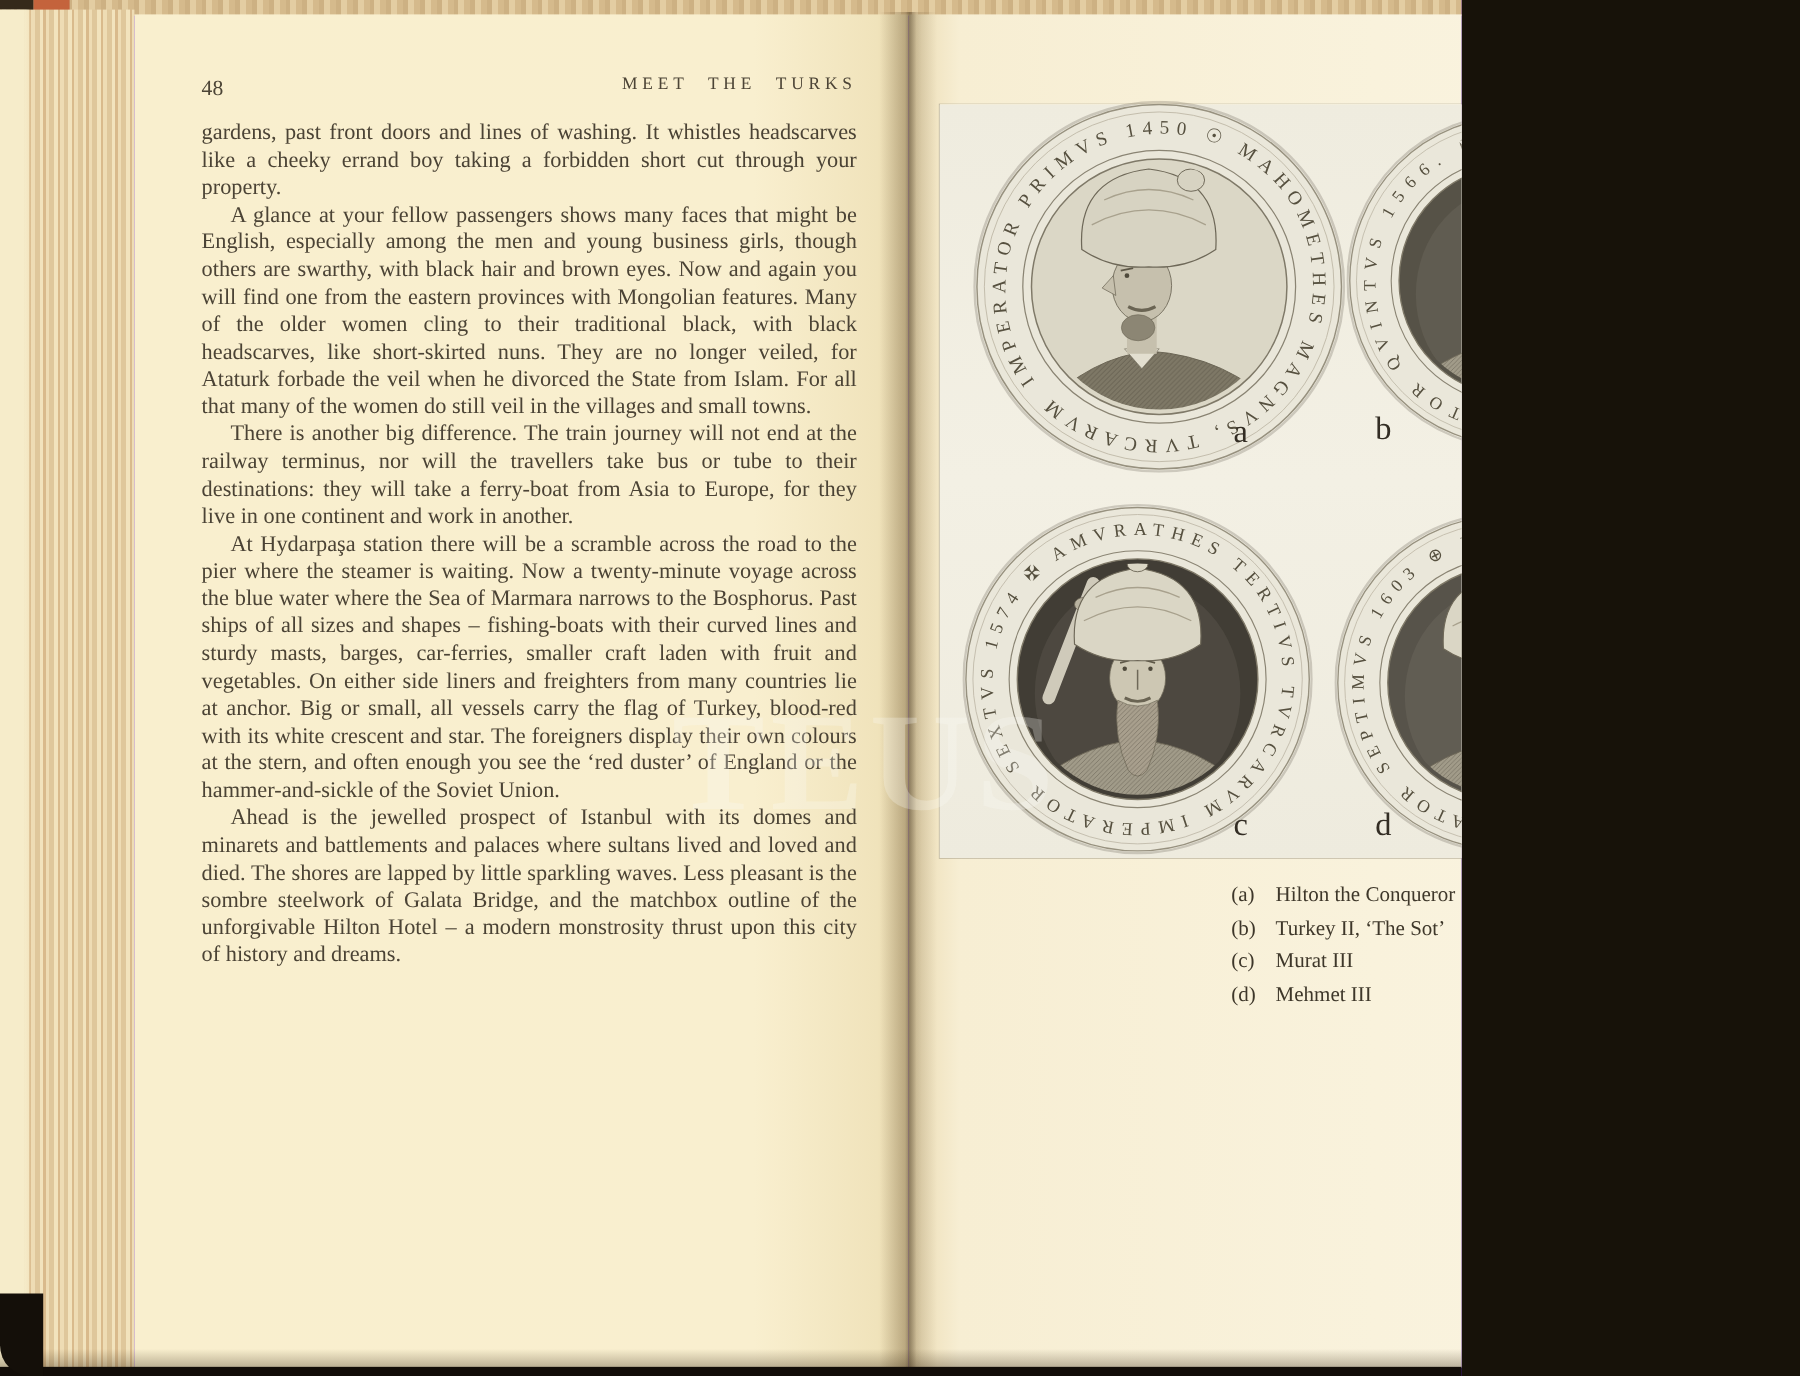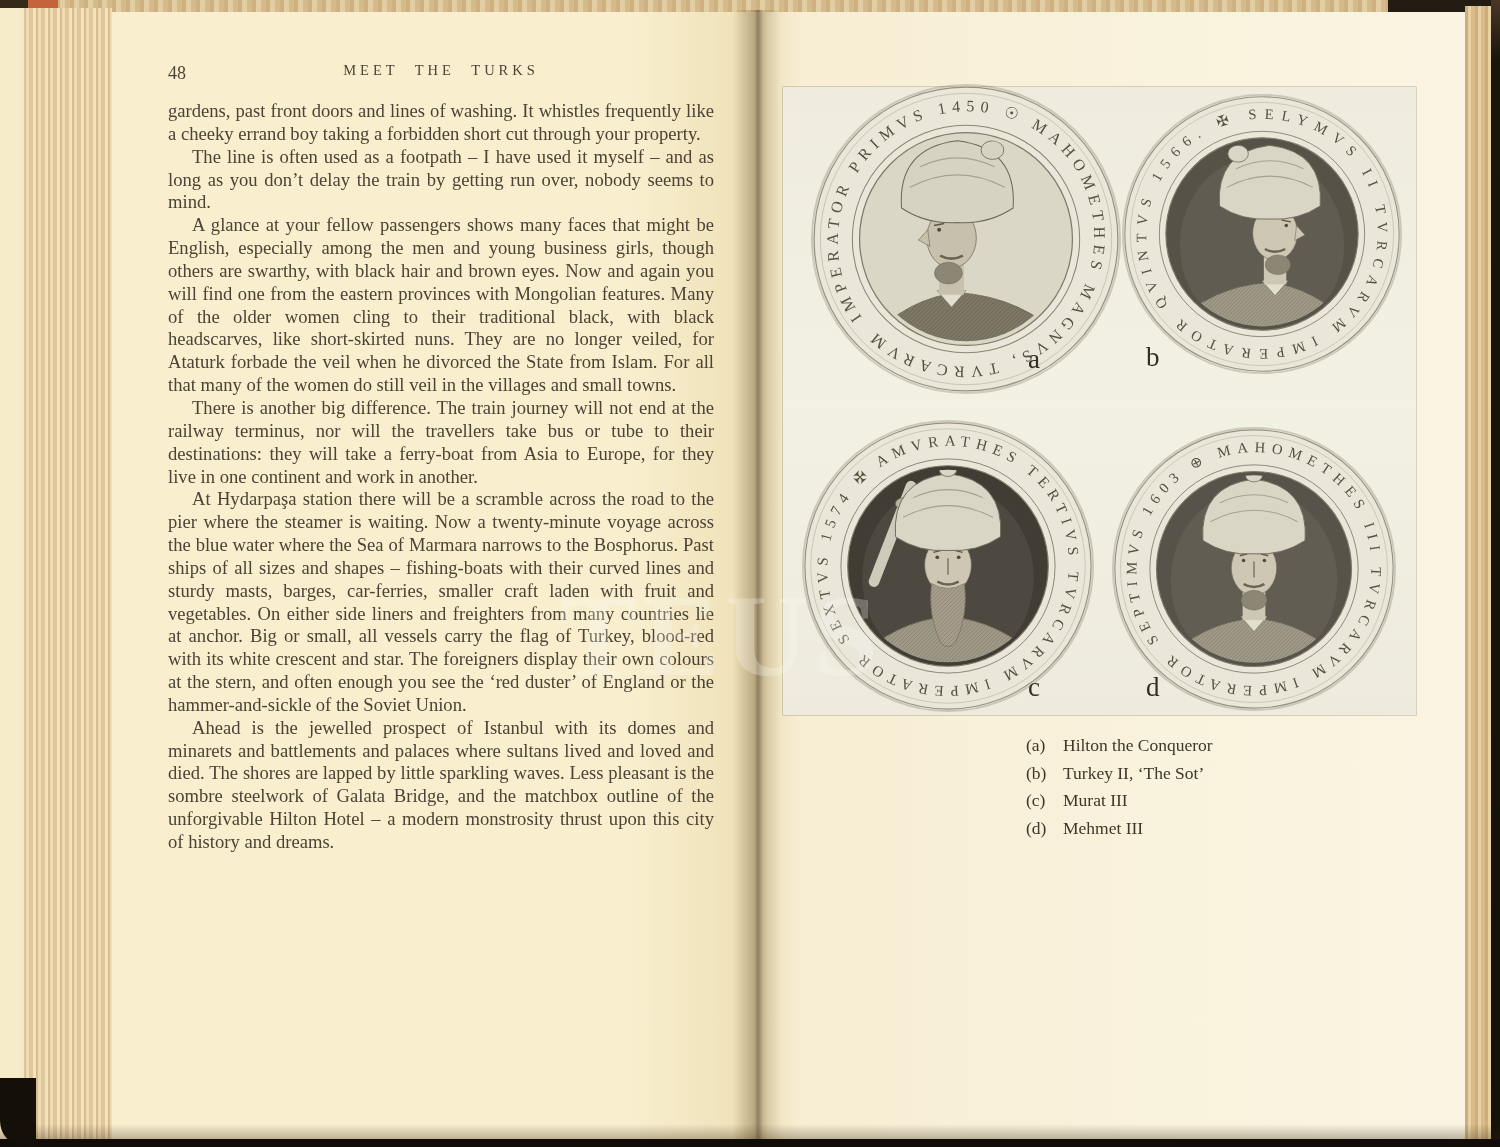--- a/index.html
+++ b/index.html
@@ -1,16 +1,16 @@
 <!DOCTYPE html>
 <html lang="en"><head>
 <meta charset="utf-8">
 <style>
   html,body{margin:0;padding:0;background:#171209;}
-  .scene{position:relative;width:1500px;height:1147px;background:#6d28d9;overflow:hidden;
+  .scene{position:relative;width:1218px;height:1147px;background:#6d28d9;overflow:hidden;
          font-family:"Liberation Serif",serif;}
 
   
   .edges-top{position:absolute;left:0;top:0;width:1500px;height:13px;
     background:repeating-linear-gradient(90deg,#cdb183 0 4px,#e3cda2 4px 9px,#d5ba8c 9px 14px);}
   .edges-top::before{content:'';position:absolute;left:0;top:0;width:28px;height:13px;background:#35291a;}
   .edges-top::after{content:'';position:absolute;right:0;top:0;width:112px;height:13px;background:#241c12;}
   .cover-accent{position:absolute;left:28px;top:0;width:30px;height:9px;background:#c4633c;}
   .edges-left{position:absolute;left:0;top:8px;width:112px;height:1134px;
     background:
@@ -29,21 +29,21 @@
   .page-left{position:absolute;left:112px;top:12px;width:645px;height:1128px;
     background:linear-gradient(90deg,#f9efce 0%,#f9efcf 80%,#f0e3bb 96%,#e2d0a4 100%);}
   .page-right{position:absolute;left:757px;top:12px;width:708px;height:1128px;
     background:linear-gradient(90deg,#d9c89e 0%,#eee0bb 1.6%,#f7eed3 6%,#f9f2dc 55%,#faf4e2 100%);}
   .gutter{position:absolute;left:733px;top:10px;width:48px;height:1132px;pointer-events:none;
     background:linear-gradient(90deg,rgba(60,40,15,0) 0%,rgba(70,50,20,0.26) 44%,rgba(40,25,8,0.42) 52%,rgba(70,50,20,0.16) 64%,rgba(60,40,15,0) 100%);}
 
   
   .running-header{position:absolute;left:56px;top:50px;width:546px;height:22px;}
   .page-number{position:absolute;left:0;top:1px;font-size:18px;color:#4c4436;}
-  .running-head{display:block;text-align:center;font-size:14.5px;letter-spacing:4px;word-spacing:9px;color:#4c4436;font-family:Liberation Serif, serif;}
+  .running-head{display:block;text-align:right;font-size:14.5px;letter-spacing:4px;word-spacing:9px;color:#4c4436;font-family:Liberation Serif, serif;}
   .body-text{position:absolute;left:56px;top:88px;width:546px;font-size:18.6px;line-height:22.85px;
     color:#4b4335;text-align:justify;}
   .body-text p{margin:0;text-indent:24px;}
   .body-text p.noindent{text-indent:0;}
 
   
   .plate{position:absolute;left:26px;top:75px;width:633px;height:628px;
     background:linear-gradient(180deg,#efecdf 0%,#f3f0e4 50%,#eeebde 100%);
     box-shadow:0 0 0 0.6px rgba(120,110,90,0.45);}
   .medallion{position:absolute;}
@@ -66,22 +66,21 @@
   <div class="edges-left"></div>
   <div class="edges-right"></div>
   <div class="cover-right"></div>
 
   <div class="page-left">
     <div class="running-header">
       <span class="page-number">48</span>
       <span class="running-head">MEET THE TURKS</span>
     </div>
     <div class="body-text">
-        <p class="noindent">gardens, past front doors and lines of washing. It whistles frequently like a cheeky errand boy taking a forbidden short cut through your property.</p>
-        <p class="">The line is often used as a footpath – I have used it myself – and as long as you don’t delay the train by getting run over, nobody seems to mind.</p>
+        <p class="noindent">gardens, past front doors and lines of washing. It whistles headscarves like a cheeky errand boy taking a forbidden short cut through your property.</p>
         <p class="">A glance at your fellow passengers shows many faces that might be English, especially among the men and young business girls, though others are swarthy, with black hair and brown eyes. Now and again you will find one from the eastern provinces with Mongolian features. Many of the older women cling to their traditional black, with black headscarves, like short-skirted nuns. They are no longer veiled, for Ataturk forbade the veil when he divorced the State from Islam. For all that many of the women do still veil in the villages and small towns.</p>
         <p class="">There is another big difference. The train journey will not end at the railway terminus, nor will the travellers take bus or tube to their destinations: they will take a ferry-boat from Asia to Europe, for they live in one continent and work in another.</p>
         <p class="">At Hydarpaşa station there will be a scramble across the road to the pier where the steamer is waiting. Now a twenty-minute voyage across the blue water where the Sea of Marmara narrows to the Bosphorus. Past ships of all sizes and shapes – fishing-boats with their curved lines and sturdy masts, barges, car-ferries, smaller craft laden with fruit and vegetables. On either side liners and freighters from many countries lie at anchor. Big or small, all vessels carry the flag of Turkey, blood-red with its white crescent and star. The foreigners display their own colours at the stern, and often enough you see the ‘red duster’ of England or the hammer-and-sickle of the Soviet Union.</p>
         <p class="">Ahead is the jewelled prospect of Istanbul with its domes and minarets and battlements and palaces where sultans lived and loved and died. The shores are lapped by little sparkling waves. Less pleasant is the sombre steelwork of Galata Bridge, and the matchbox outline of the unforgivable Hilton Hotel – a modern monstrosity thrust upon this city of history and dreams.</p>
       </div>
   </div>
 
   <div class="page-right">
     <div class="plate">
         <div class="medallion" style="left: 28px; top: -3px; width: 310px; height: 310px;"><svg width="310" height="310" viewBox="0 0 300 300">

